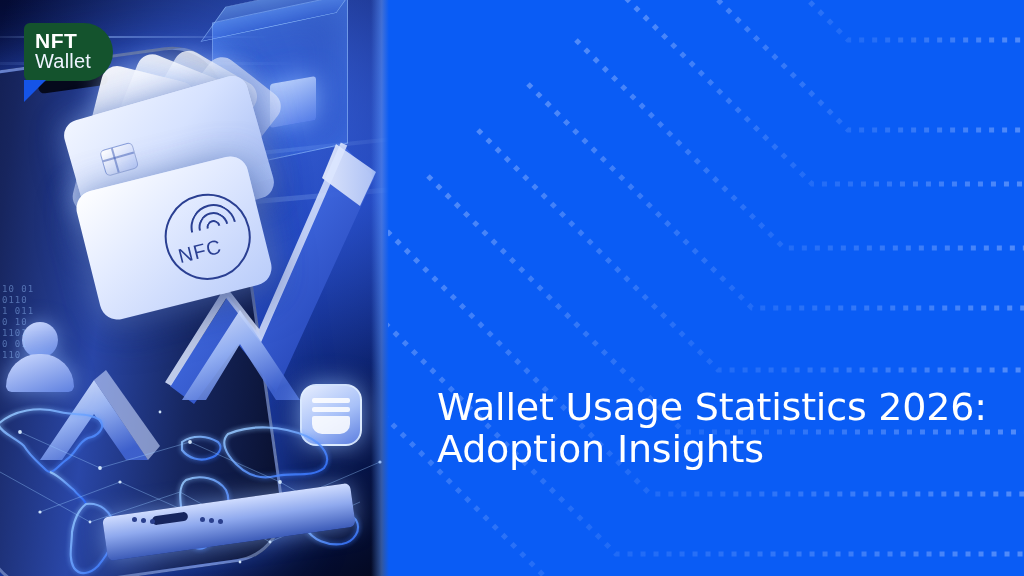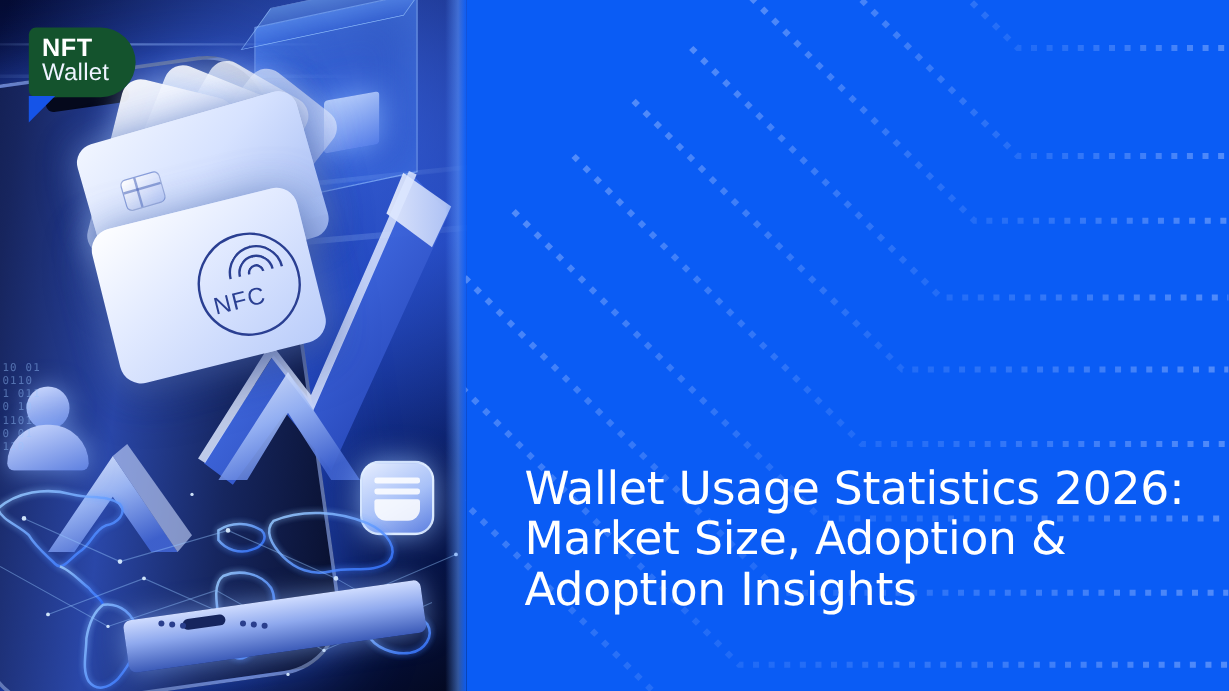--- a/index.html
+++ b/index.html
@@ -190,21 +190,21 @@
   }
   .wallet-icon i.l1 { top:12px; height:5px; }
   .wallet-icon i.l2 { top:21px; height:5px; }
   .wallet-icon i.l3 { top:30px; height:18px; border-radius:2px 2px 10px 10px; }
 
   
   .worldmap { left:-20px; top:372px; width:430px; height:210px; opacity:.95; }
 
   
   .binary {
-    left:2px; top:302px; width:60px; height:120px;
+    left:2px; top:284px; width:60px; height:120px;
     color:rgba(150,195,255,.45);
     font-family:"DejaVu Sans Mono", monospace;
     font-size:9px; line-height:11px; letter-spacing:1px;
     white-space:pre; overflow:hidden;
   }
 
   
   .edge-glow {
     right:0; top:0; width:18px; height:576px;
     background:linear-gradient(90deg, rgba(20,60,200,0) 0%, rgba(90,150,255,.55) 60%, rgba(10,92,245,1) 100%);
@@ -435,17 +435,16 @@
   </div>
 
   <div class="logo">
     <span class="logo-nft">NFT</span>
     <span class="logo-plazas">Wallet</span>
     <span class="logo-tail"></span>
   </div>
 
   <h1 class="title">
     <span class="ln">Wallet Usage Statistics 2026:</span>
-    <span class="ln">Market Size, Adoption &amp;</span>
     <span class="ln">Adoption Insights</span>
   </h1>
 
 </div>
 
 </body></html>

